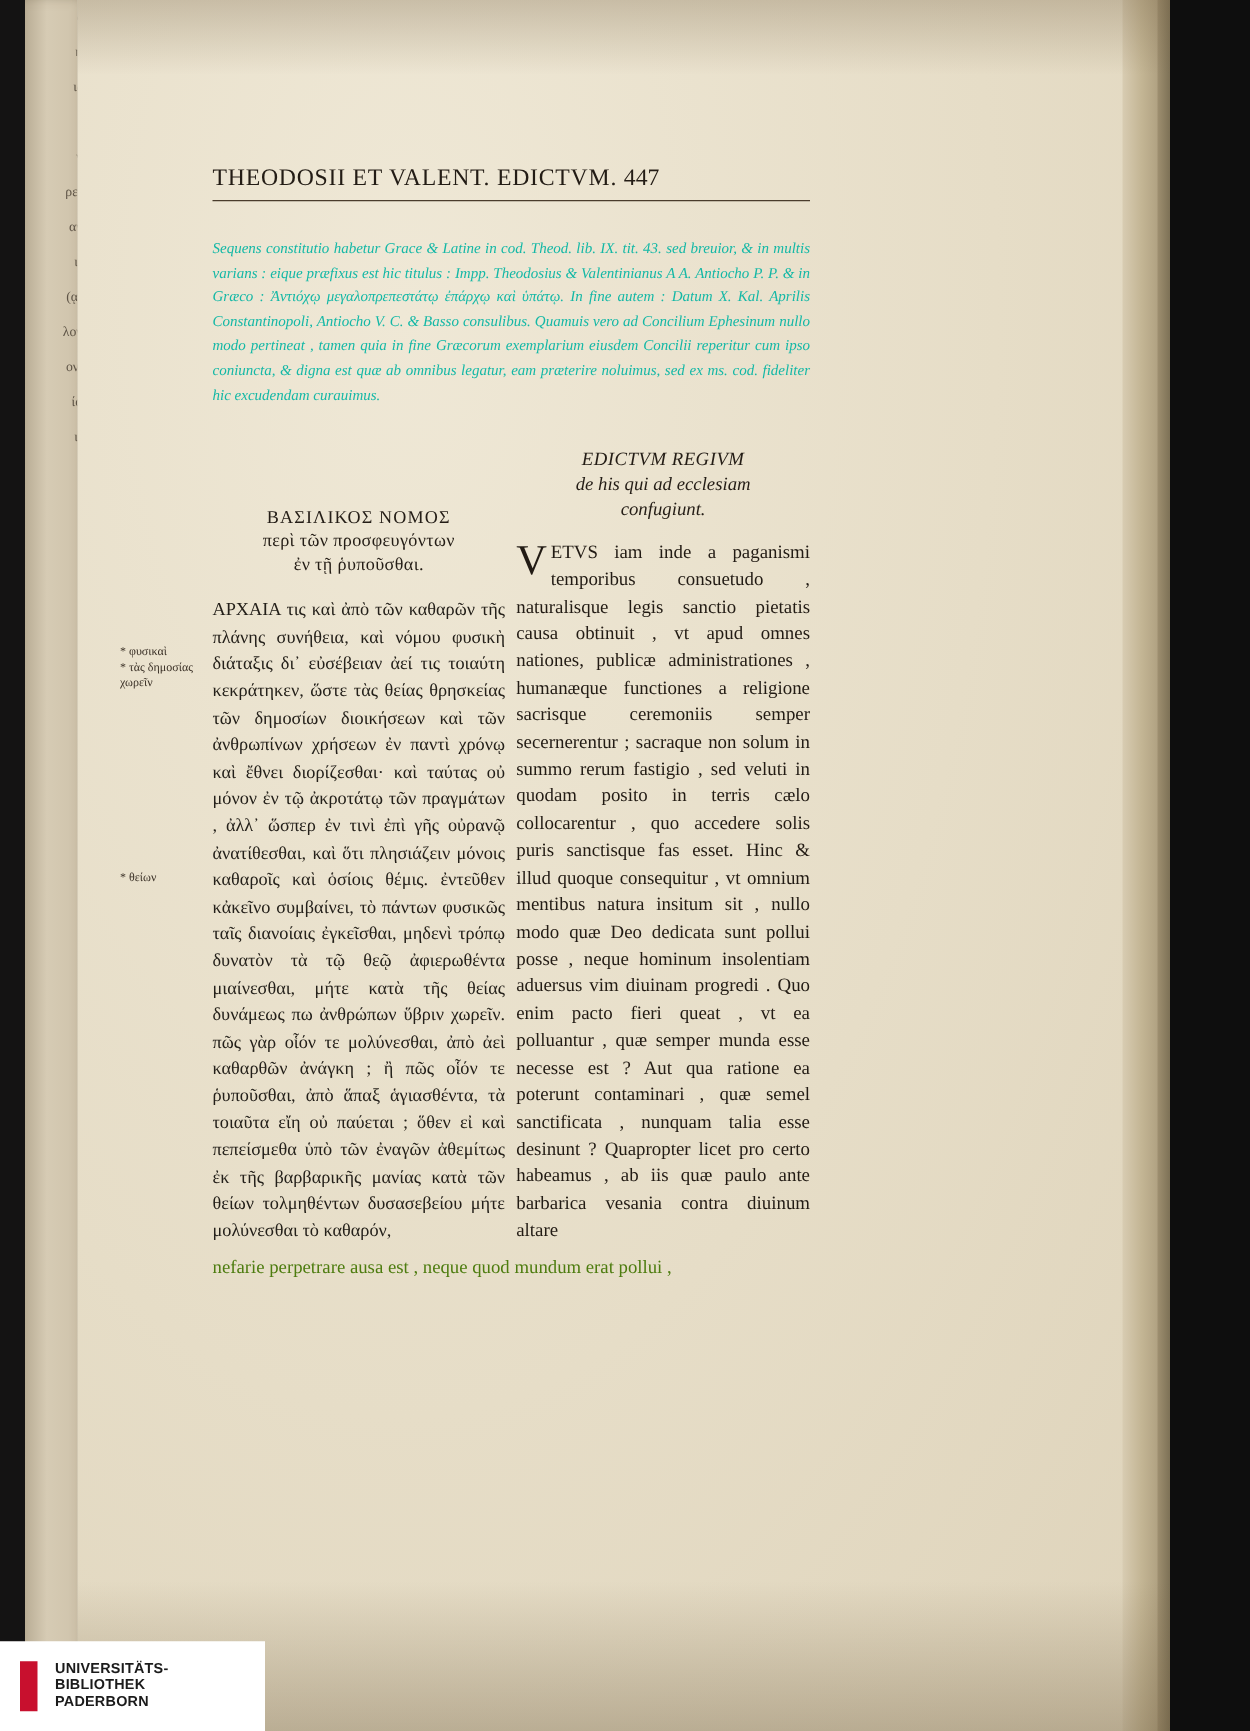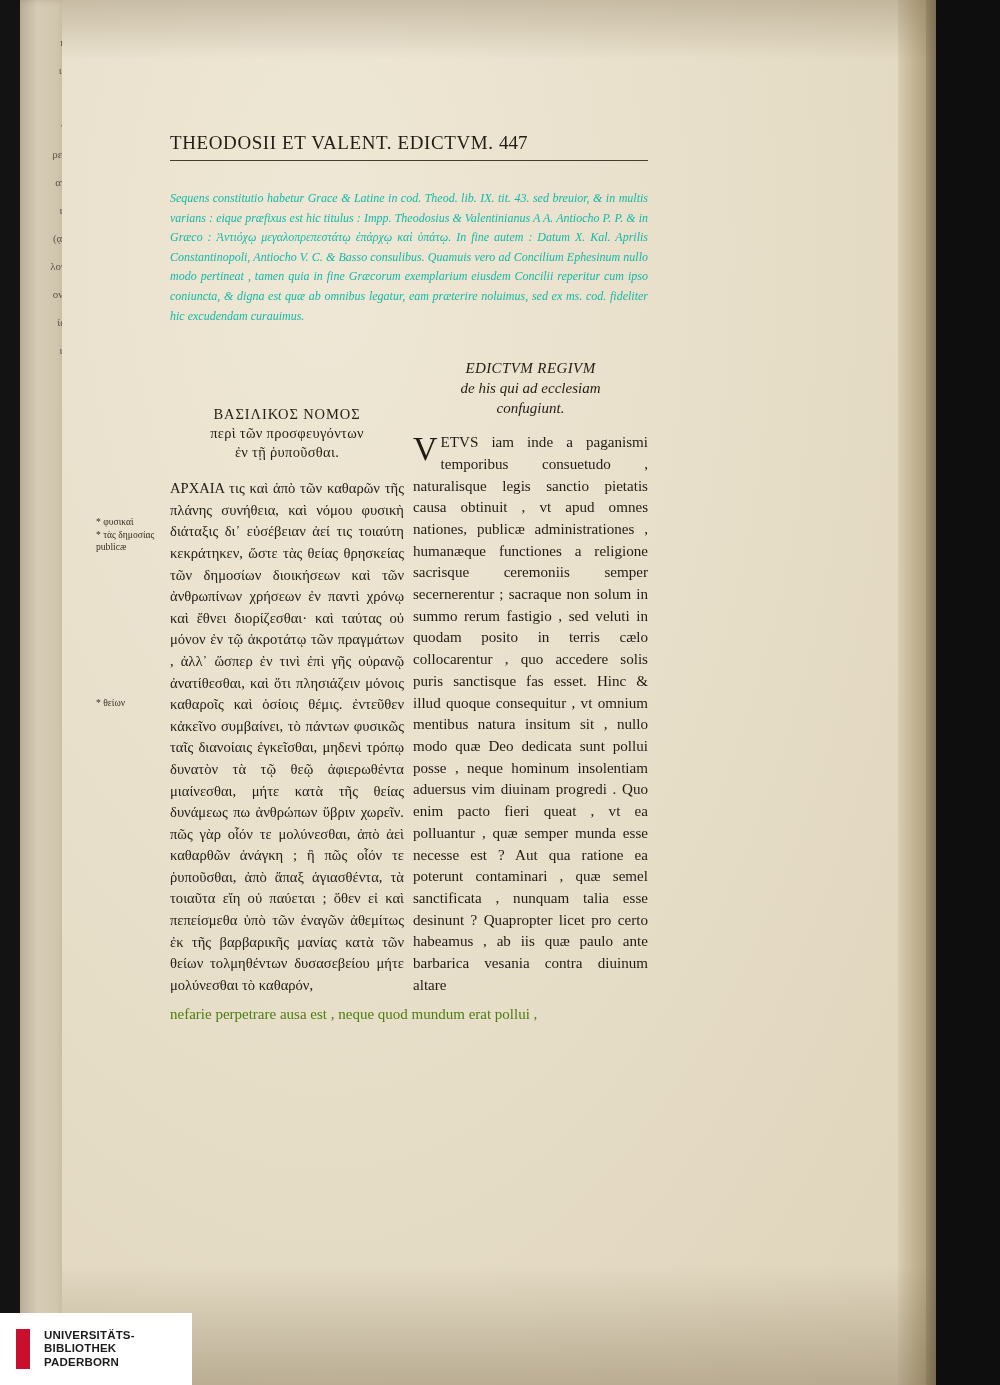--- a/index.html
+++ b/index.html
@@ -209,21 +209,21 @@
   .marginalia div { white-space: nowrap; }
   .m1 { top: 516px; }
   .m2 { top: 529px; }
   .m3 { top: 541px; }
   .m4 { top: 697px; }
 
   
   .watermark {
     position: absolute;
     left: 0; bottom: 0;
-    width: 192px; height: 72px;
+    width: 212px; height: 72px;
     background: #ffffff;
     display: flex;
     align-items: center;
   }
   .wm-bar {
     width: 14px; height: 40px;
     background: #c8102e;
     margin: 0 14px 0 16px;
   }
   .wm-text {
@@ -272,21 +272,21 @@
 
   <div class="marginalia m1">
     <div><span>*</span>
       <span>φυσικαὶ</span></div>
   </div>
   <div class="marginalia m2">
     <div><span>*</span>
       <span>τὰς δημοσίας</span></div>
   </div>
   <div class="marginalia m3">
-    <div><span>publicæ</span></div>
+    <div><span>χωρεῖν</span></div>
   </div>
   <div class="marginalia m4">
     <div><span>*</span>
       <span>θείων</span></div>
   </div>
 
   <div class="textblock">
 
     <div class="running-head">
       <span>THEODOSII ET VALENT. EDICTVM.</span>

